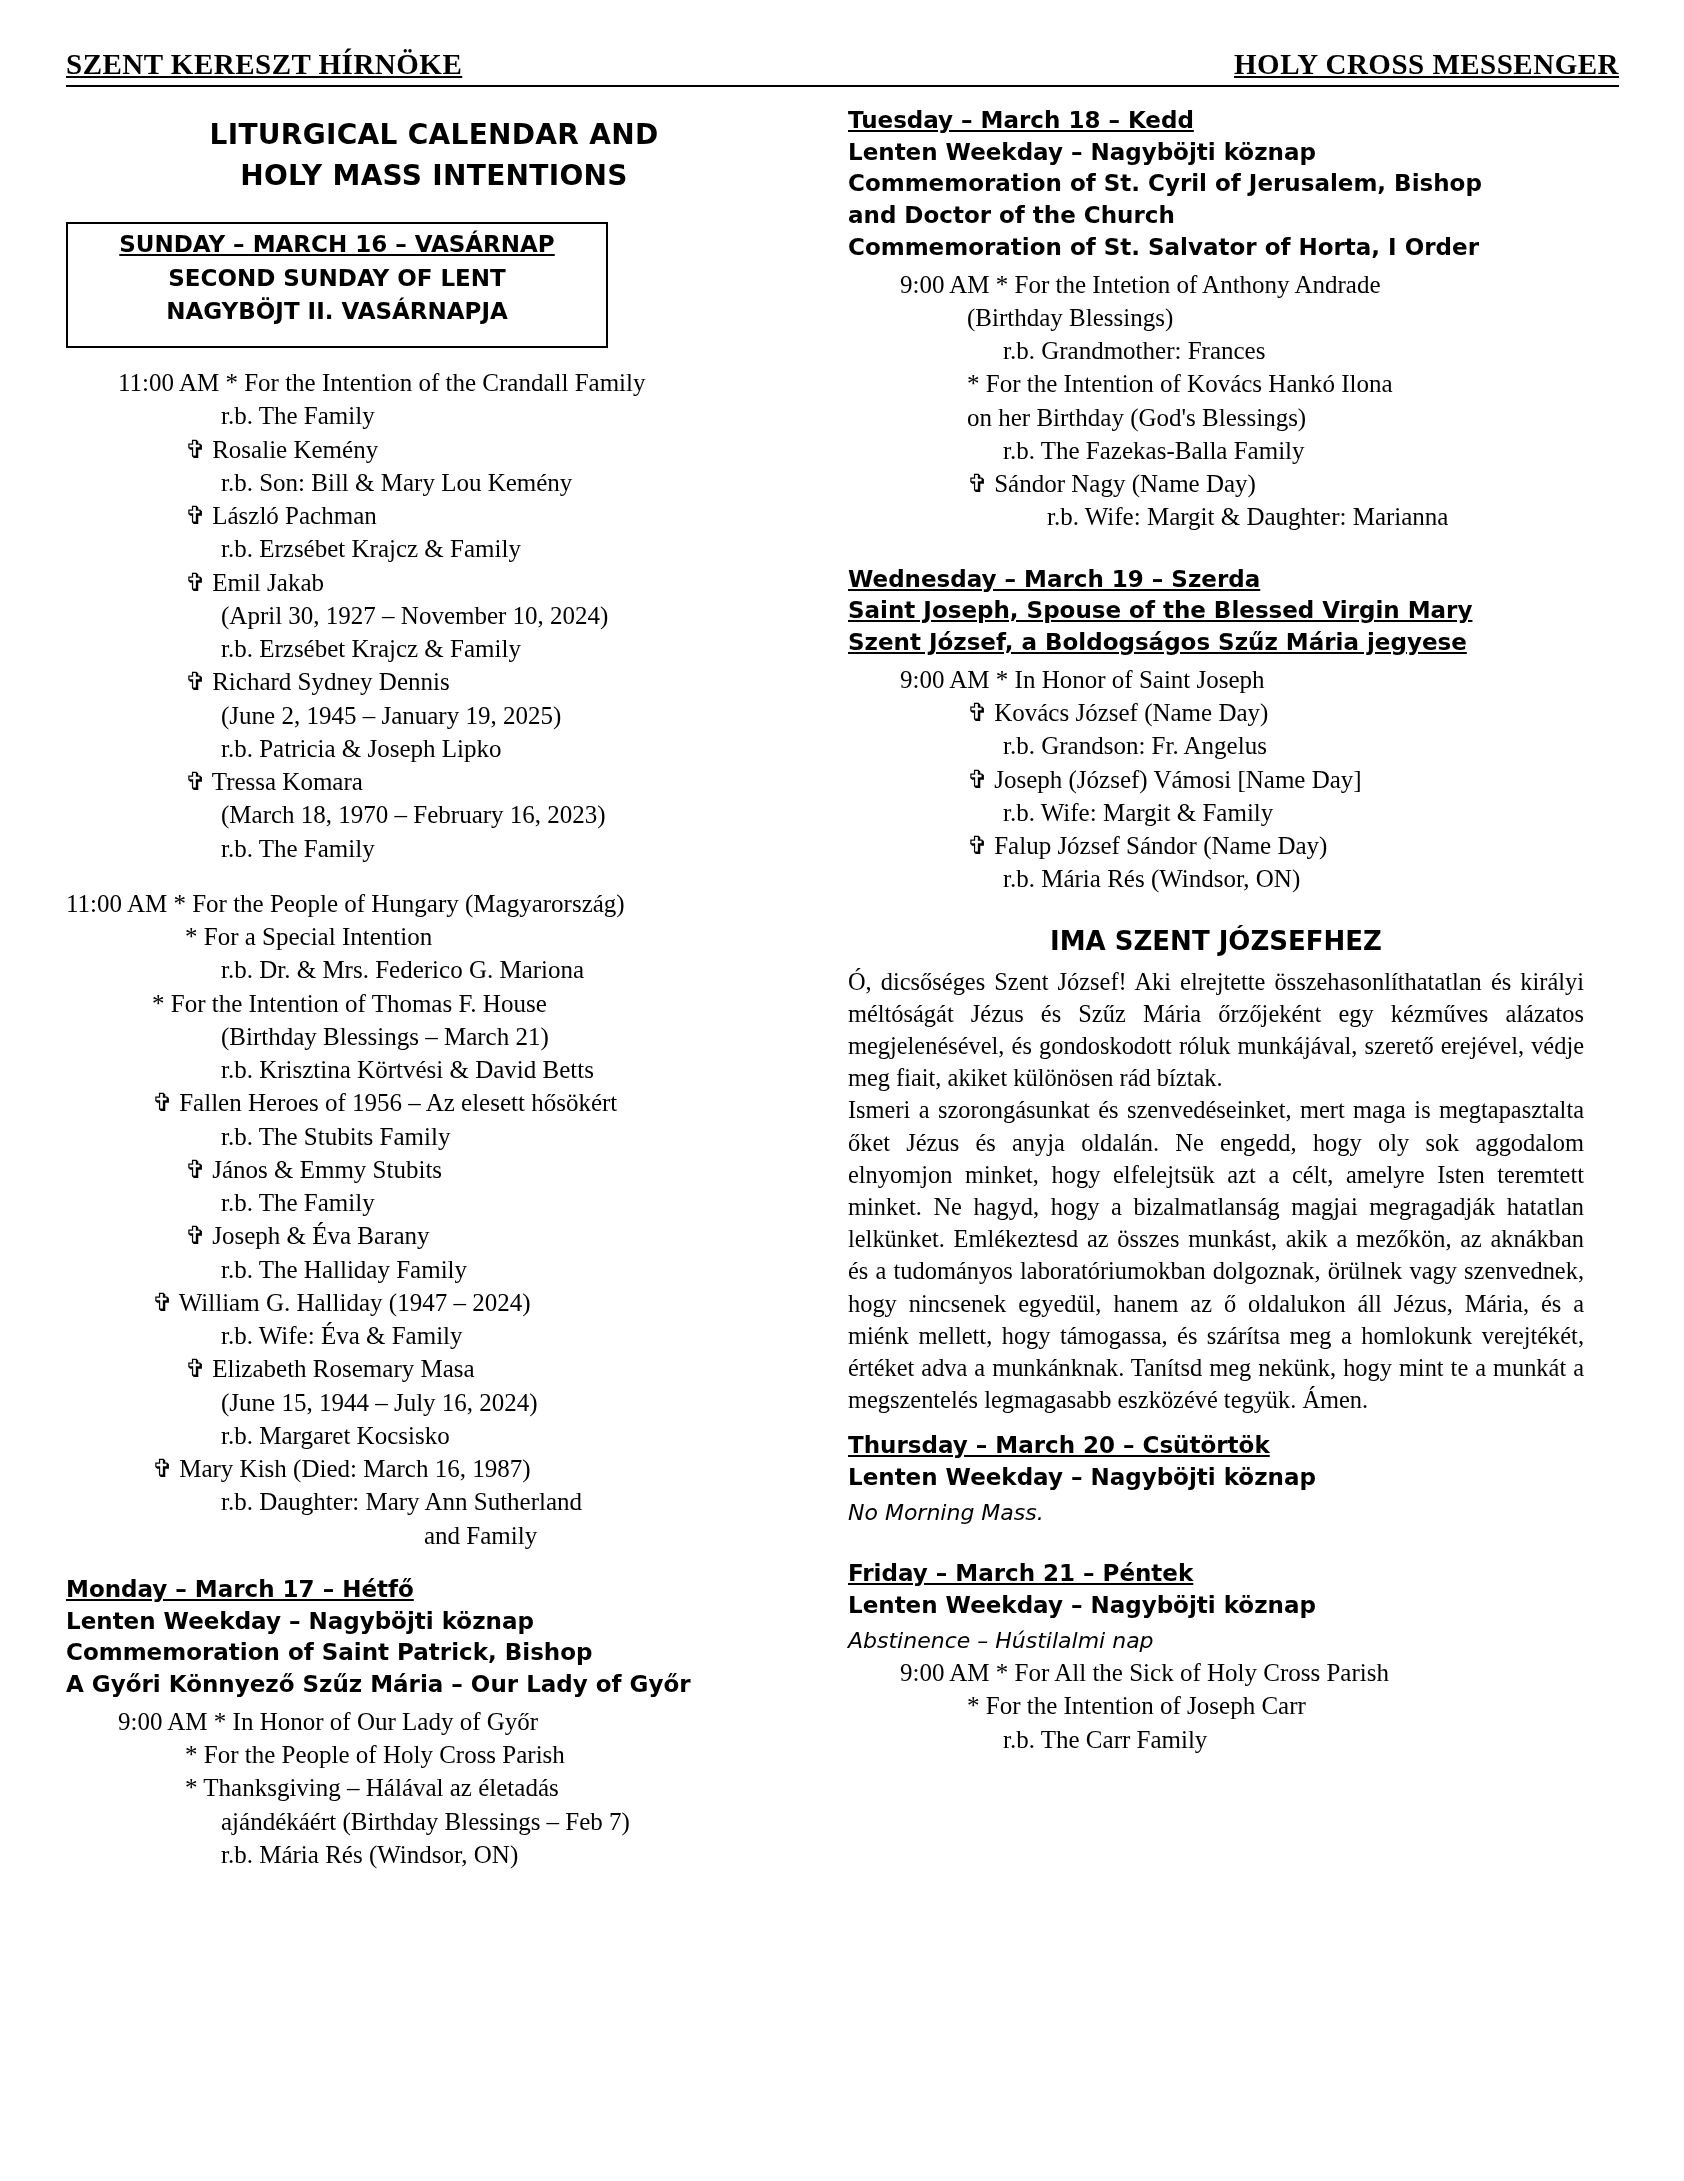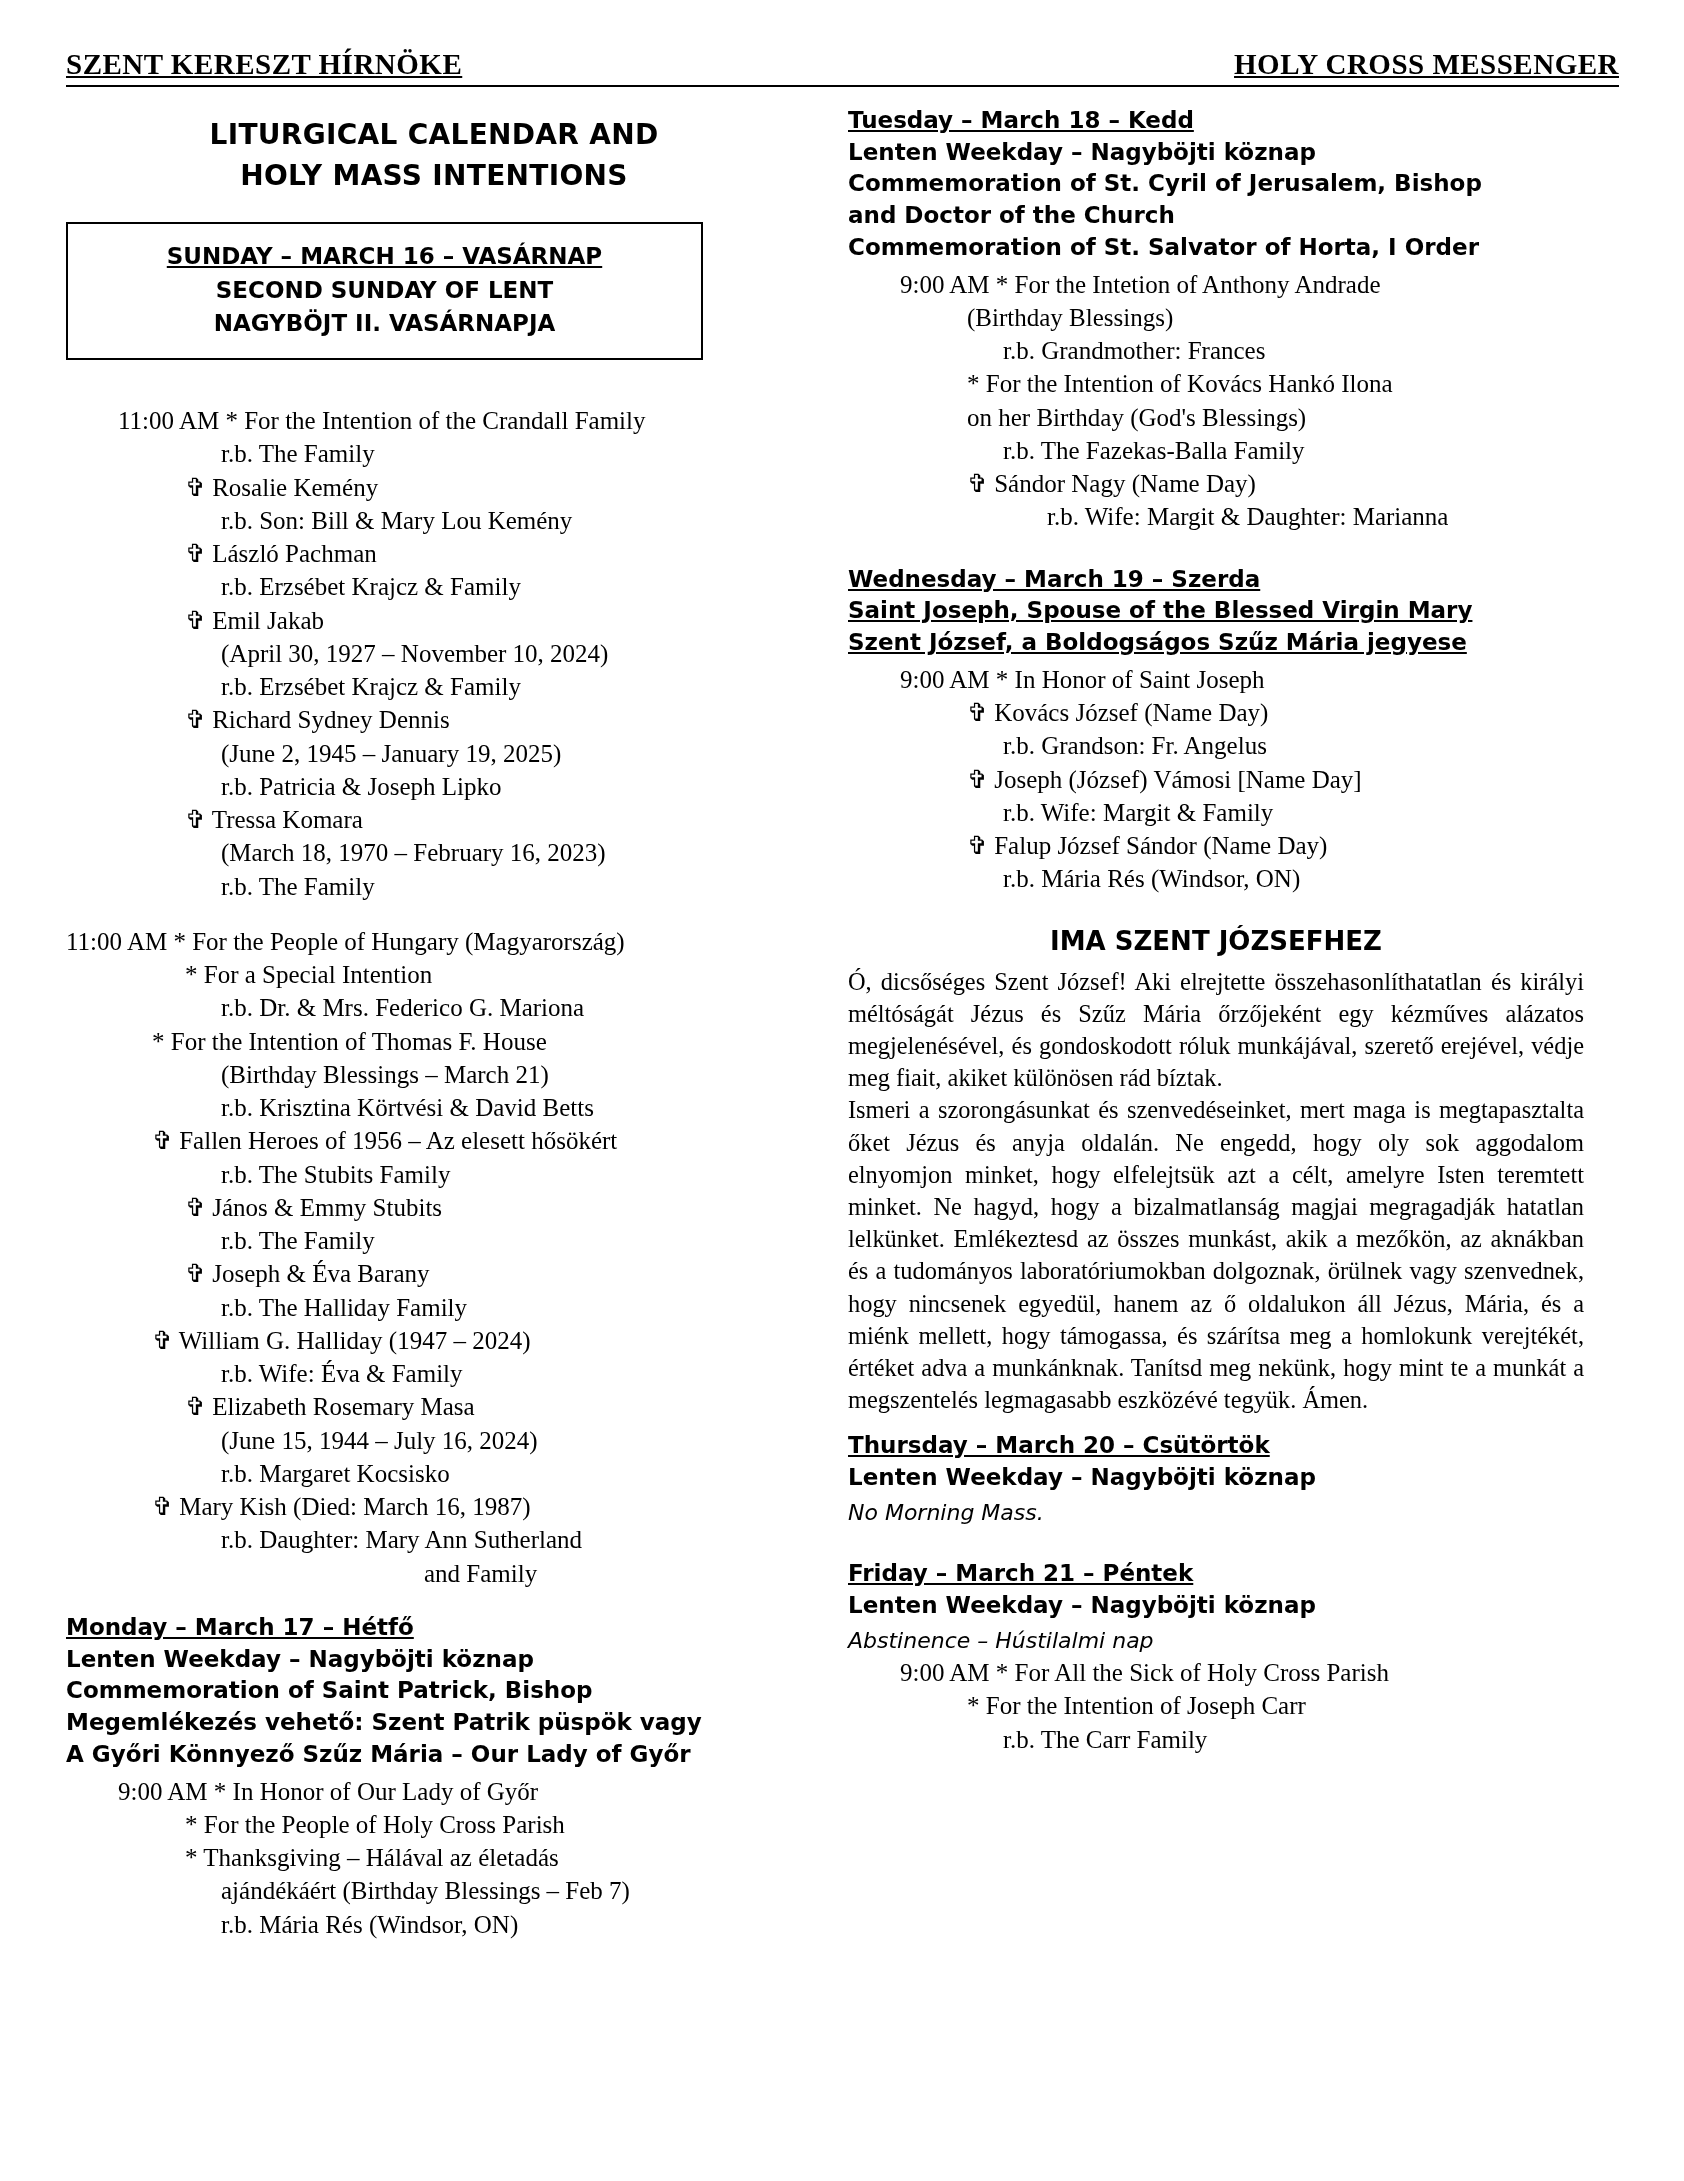--- a/index.html
+++ b/index.html
@@ -58,28 +58,28 @@
     font-family: "DejaVu Sans", sans-serif;
     font-weight: bold;
     font-size: 28px;
     line-height: 1.45;
     letter-spacing: 0.3px;
     margin-top: 10px;
     margin-bottom: 26px;
   }
   .sunday-box {
     border: 2px solid #000;
-    padding: 16px 10px 18px 10px;
+    padding: 4px 10px 18px 10px;
     text-align: center;
     font-family: "DejaVu Sans", sans-serif;
     font-weight: bold;
     font-size: 23px;
     line-height: 1.45;
-    margin-bottom: 44px;
-    width: 637px;
+    margin-bottom: 18px;
+    width: 542px;
     box-sizing: border-box;
   }
   .sunday-box .u {
     text-decoration: underline;
   }
   
   .mass-block {
     font-family: "Liberation Serif", serif;
     font-size: 25px;
     line-height: 1.33;
@@ -218,21 +218,20 @@
           <div class="ln i8">and Family</div>
         </div>
 
       <div class="spacer"></div>
 
       <div class="day-section">
         <div class="day-head">Monday – March 17 – Hétfő</div>
         <div class="day-group" id="mondaySubs">
             <div class="day-sub">Lenten Weekday – Nagyböjti köznap</div>
             <div class="day-sub">Commemoration of Saint Patrick, Bishop</div>
-            <div class="day-sub">Megemlékezés vehető: Szent Patrik püspök vagy</div>
             <div class="day-sub">A Győri Könnyező Szűz Mária – Our Lady of Győr</div>
           </div>
         <div class="mass-block" id="mondayLines">
             <div class="ln i1">9:00 AM * In Honor of Our Lady of Győr</div>
             <div class="ln i3">* For the People of Holy Cross Parish</div>
             <div class="ln i3">* Thanksgiving – Hálával az életadás</div>
             <div class="ln i4">ajándékáért (Birthday Blessings – Feb 7)</div>
             <div class="ln i4">r.b. Mária Rés (Windsor, ON)</div>
           </div>
       </div>

